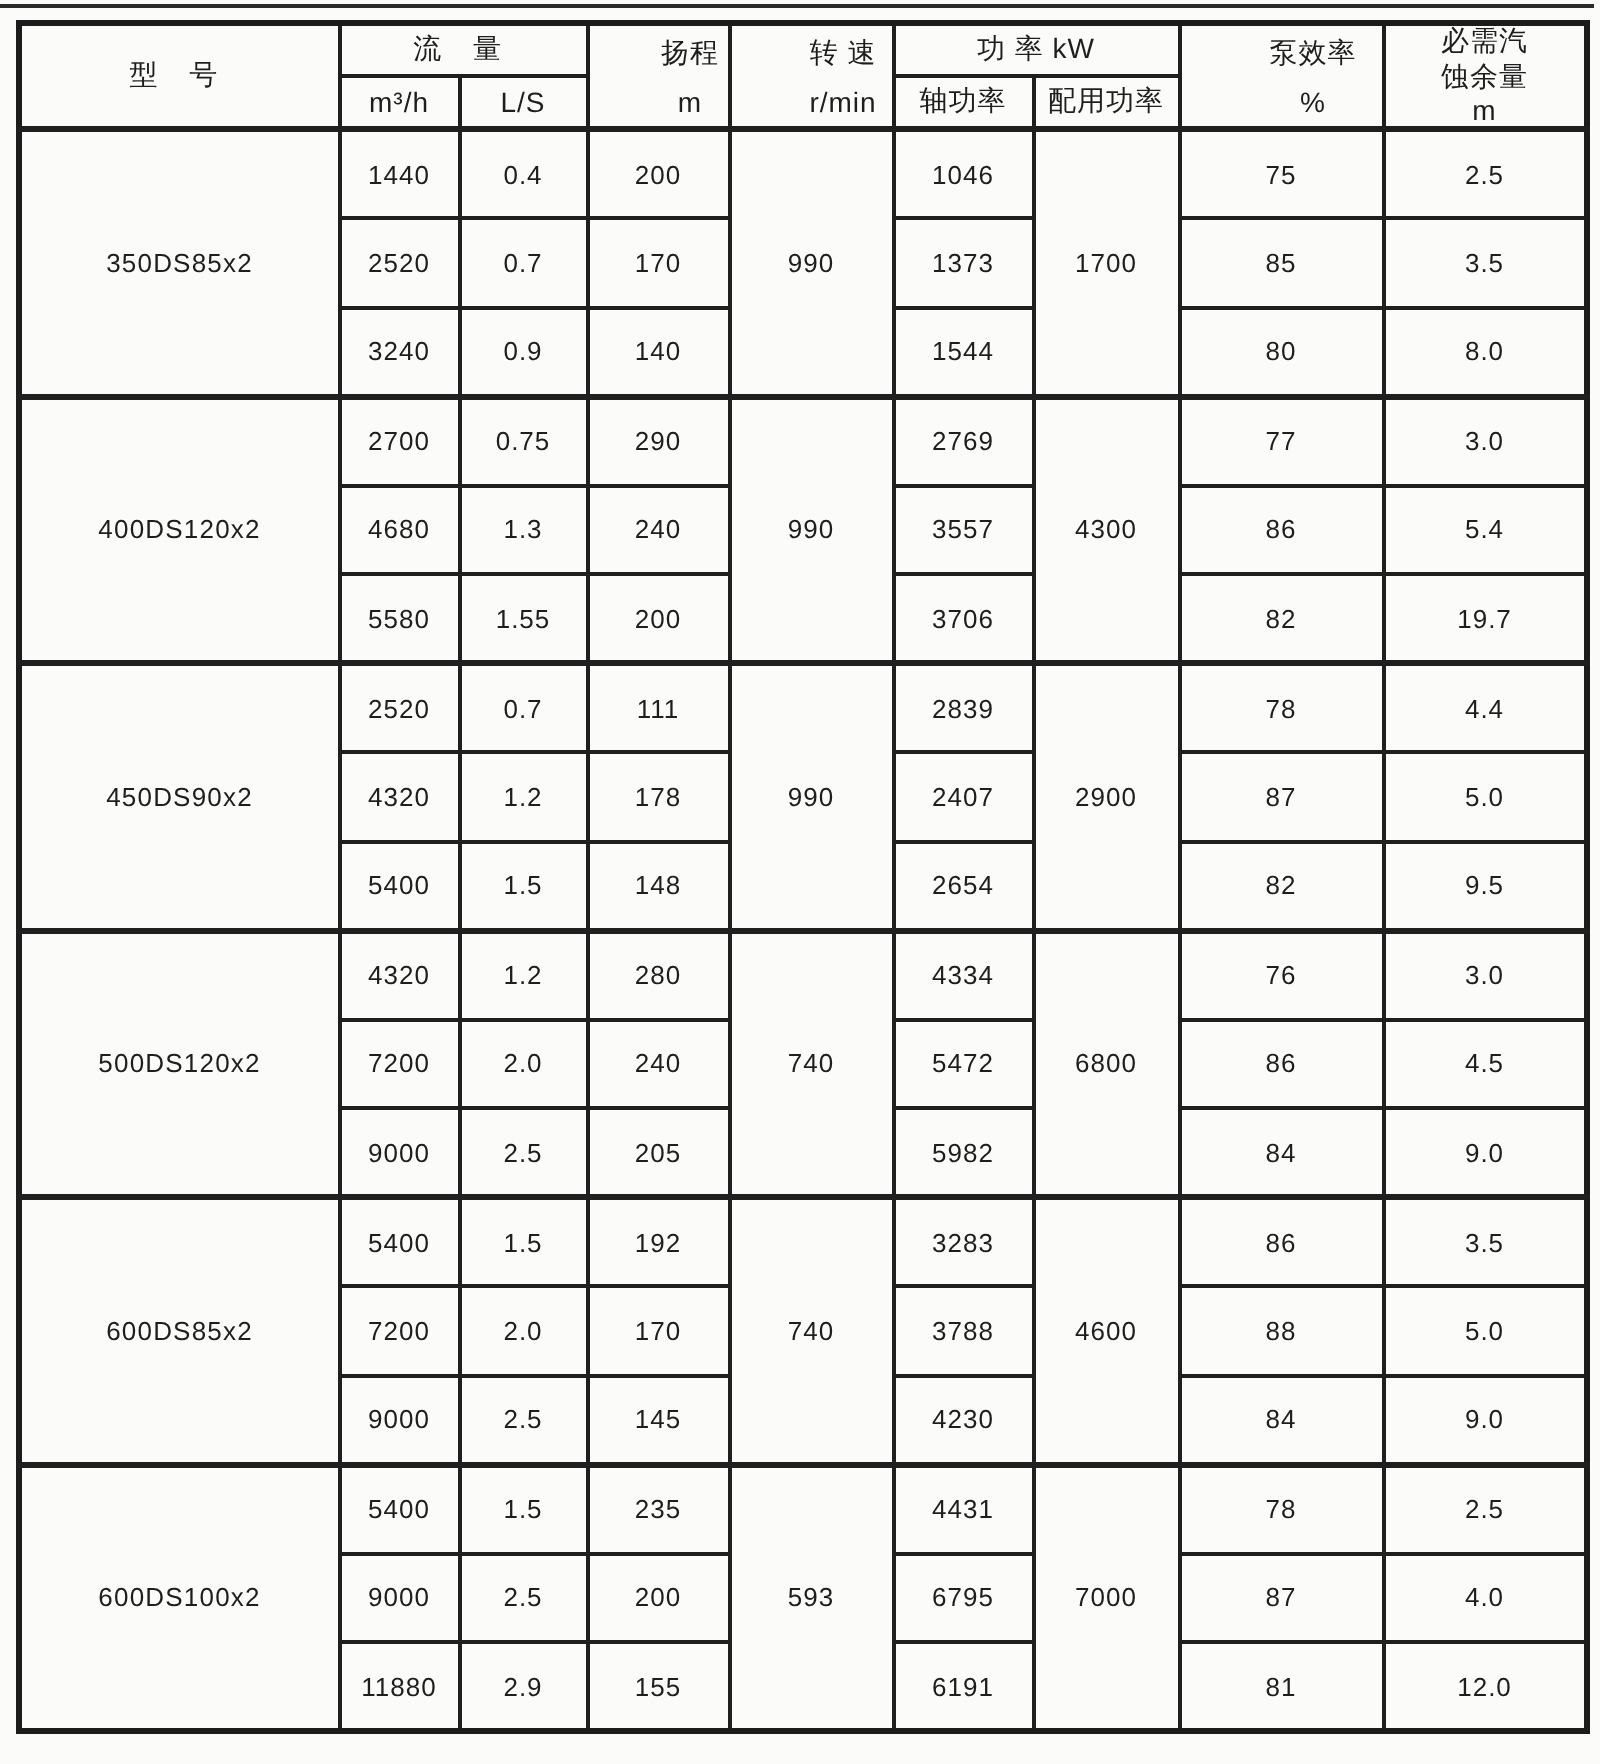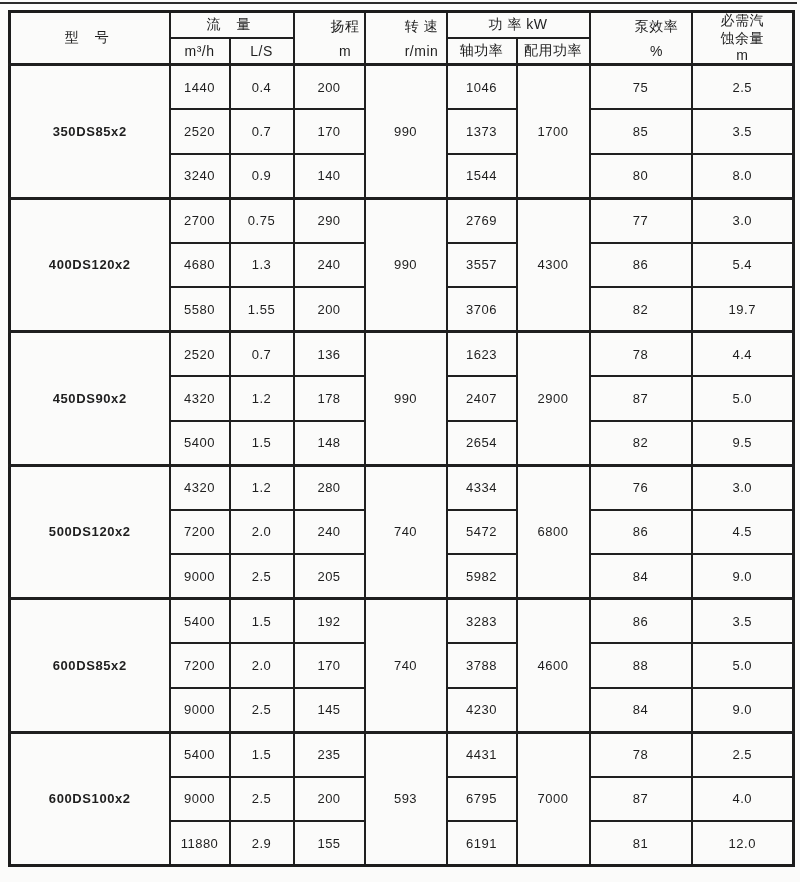--- a/index.html
+++ b/index.html
@@ -64,21 +64,21 @@
     padding-left: 32px;
   }
   .stack3 {
     display: flex;
     flex-direction: column;
     align-items: center;
     justify-content: center;
     gap: 3px;
     line-height: 1.05;
   }
-  .spec td.model-cell { letter-spacing: 0.6px; font-weight: bold; }
+  .spec td.model-cell { letter-spacing: 0.6px; }
   .wide-space { letter-spacing: 6px; }
 </style>
 </head>
 <body>
 
 <div class="page">
   <div class="top-rule"></div>
 
   <table class="spec">
     <colgroup>
@@ -187,23 +187,23 @@
         <td>200</td>
         <td>3706</td>
         <td>82</td>
         <td>19.7</td>
       </tr>
 
       <tr class="block-start">
         <td class="model-cell" rowspan="3">450DS90x2</td>
         <td>2520</td>
         <td>0.7</td>
-        <td>136</td>
+        <td>111</td>
         <td rowspan="3">990</td>
-        <td>1623</td>
+        <td>2839</td>
         <td rowspan="3">2900</td>
         <td>78</td>
         <td>4.4</td>
       </tr>
       <tr>
         <td>4320</td>
         <td>1.2</td>
         <td>178</td>
         <td>2407</td>
         <td>87</td>

